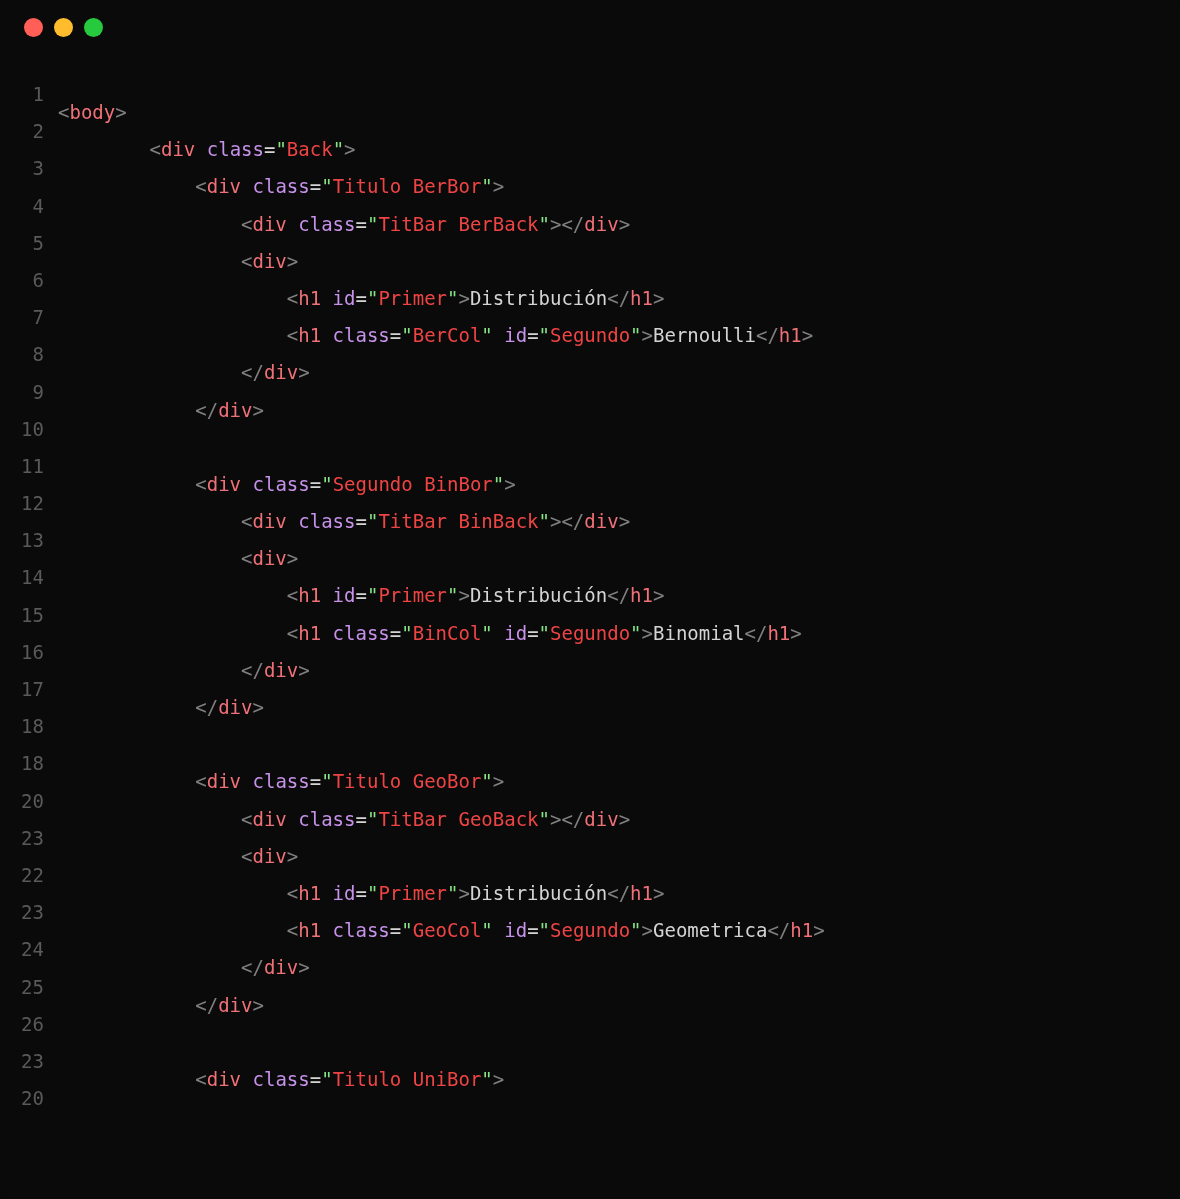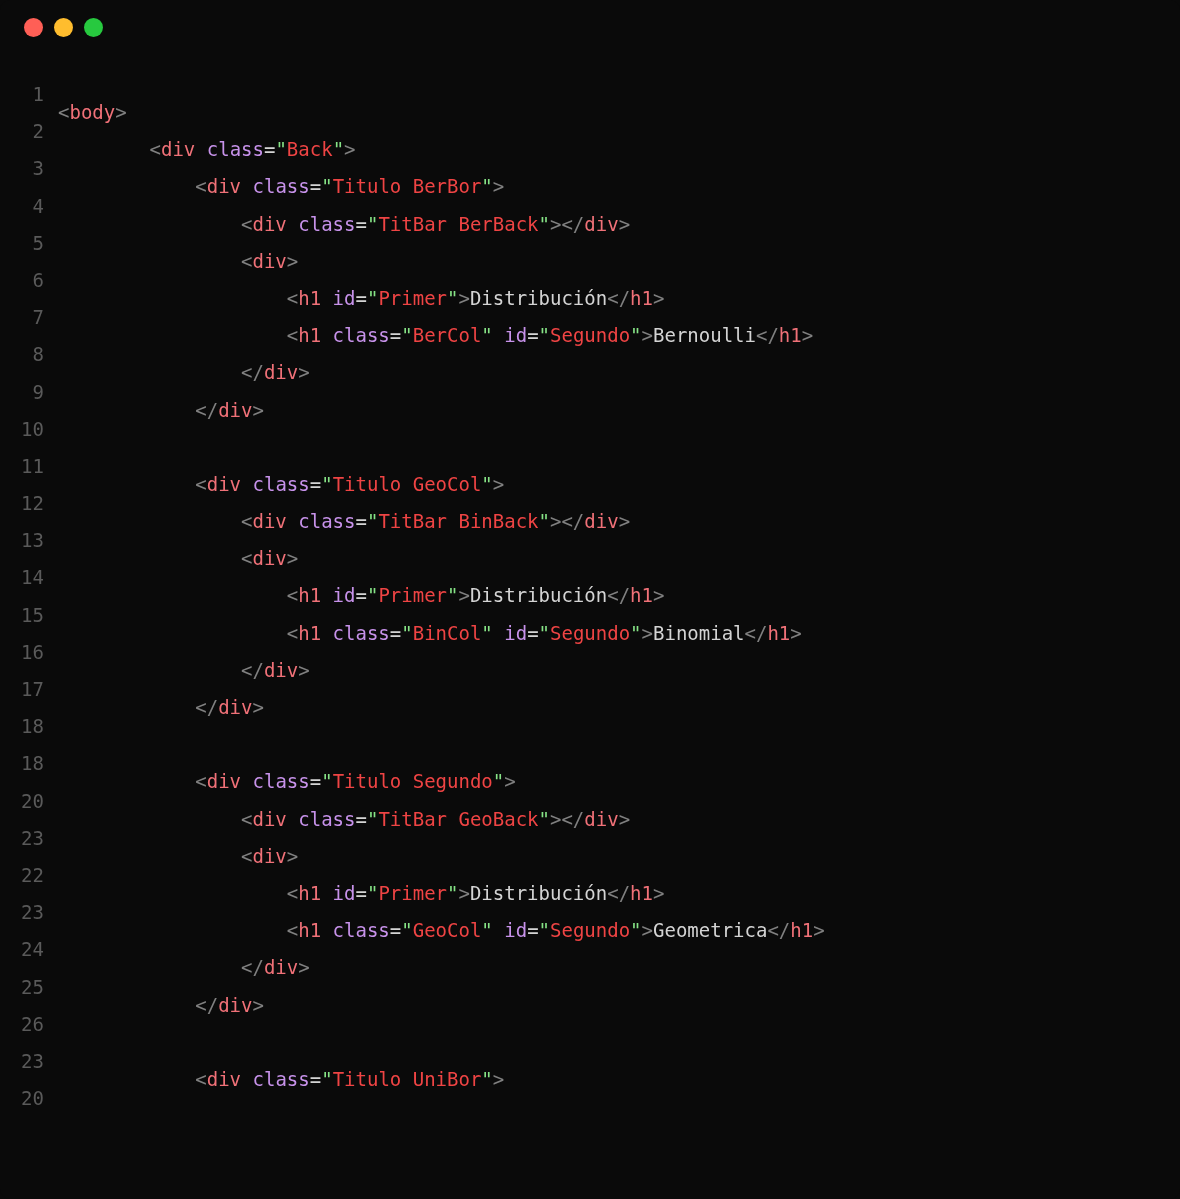--- a/index.html
+++ b/index.html
@@ -109,29 +109,29 @@
         <div class="line"><span class="br">&lt;</span><span class="tag">body</span><span class="br">&gt;</span></div>
         <div class="line"><span>        </span><span class="br">&lt;</span><span class="tag">div</span><span class="txt"> </span><span class="attn">class</span><span class="eq">=</span><span class="q">"</span><span class="str">Back</span><span class="q">"</span><span class="br">&gt;</span></div>
         <div class="line"><span>            </span><span class="br">&lt;</span><span class="tag">div</span><span class="txt"> </span><span class="attn">class</span><span class="eq">=</span><span class="q">"</span><span class="str">Titulo BerBor</span><span class="q">"</span><span class="br">&gt;</span></div>
         <div class="line"><span>                </span><span class="br">&lt;</span><span class="tag">div</span><span class="txt"> </span><span class="attn">class</span><span class="eq">=</span><span class="q">"</span><span class="str">TitBar BerBack</span><span class="q">"</span><span class="br">&gt;&lt;/</span><span class="tag">div</span><span class="br">&gt;</span></div>
         <div class="line"><span>                </span><span class="br">&lt;</span><span class="tag">div</span><span class="br">&gt;</span></div>
         <div class="line"><span>                    </span><span class="br">&lt;</span><span class="tag">h1</span><span class="txt"> </span><span class="attn">id</span><span class="eq">=</span><span class="q">"</span><span class="str">Primer</span><span class="q">"</span><span class="br">&gt;</span><span class="txt">Distribución</span><span class="br">&lt;/</span><span class="tag">h1</span><span class="br">&gt;</span></div>
         <div class="line"><span>                    </span><span class="br">&lt;</span><span class="tag">h1</span><span class="txt"> </span><span class="attn">class</span><span class="eq">=</span><span class="q">"</span><span class="str">BerCol</span><span class="q">"</span><span class="txt"> </span><span class="attn">id</span><span class="eq">=</span><span class="q">"</span><span class="str">Segundo</span><span class="q">"</span><span class="br">&gt;</span><span class="txt">Bernoulli</span><span class="br">&lt;/</span><span class="tag">h1</span><span class="br">&gt;</span></div>
         <div class="line"><span>                </span><span class="br">&lt;/</span><span class="tag">div</span><span class="br">&gt;</span></div>
         <div class="line"><span>            </span><span class="br">&lt;/</span><span class="tag">div</span><span class="br">&gt;</span></div>
         <div class="line"></div>
-        <div class="line"><span>            </span><span class="br">&lt;</span><span class="tag">div</span><span class="txt"> </span><span class="attn">class</span><span class="eq">=</span><span class="q">"</span><span class="str">Titulo GeoCol</span><span class="q">"</span><span class="br">&gt;</span></div>
+        <div class="line"><span>            </span><span class="br">&lt;</span><span class="tag">div</span><span class="txt"> </span><span class="attn">class</span><span class="eq">=</span><span class="q">"</span><span class="str">Segundo BinBor</span><span class="q">"</span><span class="br">&gt;</span></div>
         <div class="line"><span>                </span><span class="br">&lt;</span><span class="tag">div</span><span class="txt"> </span><span class="attn">class</span><span class="eq">=</span><span class="q">"</span><span class="str">TitBar BinBack</span><span class="q">"</span><span class="br">&gt;&lt;/</span><span class="tag">div</span><span class="br">&gt;</span></div>
         <div class="line"><span>                </span><span class="br">&lt;</span><span class="tag">div</span><span class="br">&gt;</span></div>
         <div class="line"><span>                    </span><span class="br">&lt;</span><span class="tag">h1</span><span class="txt"> </span><span class="attn">id</span><span class="eq">=</span><span class="q">"</span><span class="str">Primer</span><span class="q">"</span><span class="br">&gt;</span><span class="txt">Distribución</span><span class="br">&lt;/</span><span class="tag">h1</span><span class="br">&gt;</span></div>
         <div class="line"><span>                    </span><span class="br">&lt;</span><span class="tag">h1</span><span class="txt"> </span><span class="attn">class</span><span class="eq">=</span><span class="q">"</span><span class="str">BinCol</span><span class="q">"</span><span class="txt"> </span><span class="attn">id</span><span class="eq">=</span><span class="q">"</span><span class="str">Segundo</span><span class="q">"</span><span class="br">&gt;</span><span class="txt">Binomial</span><span class="br">&lt;/</span><span class="tag">h1</span><span class="br">&gt;</span></div>
         <div class="line"><span>                </span><span class="br">&lt;/</span><span class="tag">div</span><span class="br">&gt;</span></div>
         <div class="line"><span>            </span><span class="br">&lt;/</span><span class="tag">div</span><span class="br">&gt;</span></div>
         <div class="line"></div>
-        <div class="line"><span>            </span><span class="br">&lt;</span><span class="tag">div</span><span class="txt"> </span><span class="attn">class</span><span class="eq">=</span><span class="q">"</span><span class="str">Titulo Segundo</span><span class="q">"</span><span class="br">&gt;</span></div>
+        <div class="line"><span>            </span><span class="br">&lt;</span><span class="tag">div</span><span class="txt"> </span><span class="attn">class</span><span class="eq">=</span><span class="q">"</span><span class="str">Titulo GeoBor</span><span class="q">"</span><span class="br">&gt;</span></div>
         <div class="line"><span>                </span><span class="br">&lt;</span><span class="tag">div</span><span class="txt"> </span><span class="attn">class</span><span class="eq">=</span><span class="q">"</span><span class="str">TitBar GeoBack</span><span class="q">"</span><span class="br">&gt;&lt;/</span><span class="tag">div</span><span class="br">&gt;</span></div>
         <div class="line"><span>                </span><span class="br">&lt;</span><span class="tag">div</span><span class="br">&gt;</span></div>
         <div class="line"><span>                    </span><span class="br">&lt;</span><span class="tag">h1</span><span class="txt"> </span><span class="attn">id</span><span class="eq">=</span><span class="q">"</span><span class="str">Primer</span><span class="q">"</span><span class="br">&gt;</span><span class="txt">Distribución</span><span class="br">&lt;/</span><span class="tag">h1</span><span class="br">&gt;</span></div>
         <div class="line"><span>                    </span><span class="br">&lt;</span><span class="tag">h1</span><span class="txt"> </span><span class="attn">class</span><span class="eq">=</span><span class="q">"</span><span class="str">GeoCol</span><span class="q">"</span><span class="txt"> </span><span class="attn">id</span><span class="eq">=</span><span class="q">"</span><span class="str">Segundo</span><span class="q">"</span><span class="br">&gt;</span><span class="txt">Geometrica</span><span class="br">&lt;/</span><span class="tag">h1</span><span class="br">&gt;</span></div>
         <div class="line"><span>                </span><span class="br">&lt;/</span><span class="tag">div</span><span class="br">&gt;</span></div>
         <div class="line"><span>            </span><span class="br">&lt;/</span><span class="tag">div</span><span class="br">&gt;</span></div>
         <div class="line"></div>
         <div class="line"><span>            </span><span class="br">&lt;</span><span class="tag">div</span><span class="txt"> </span><span class="attn">class</span><span class="eq">=</span><span class="q">"</span><span class="str">Titulo UniBor</span><span class="q">"</span><span class="br">&gt;</span></div>
       </div>
   </div>

